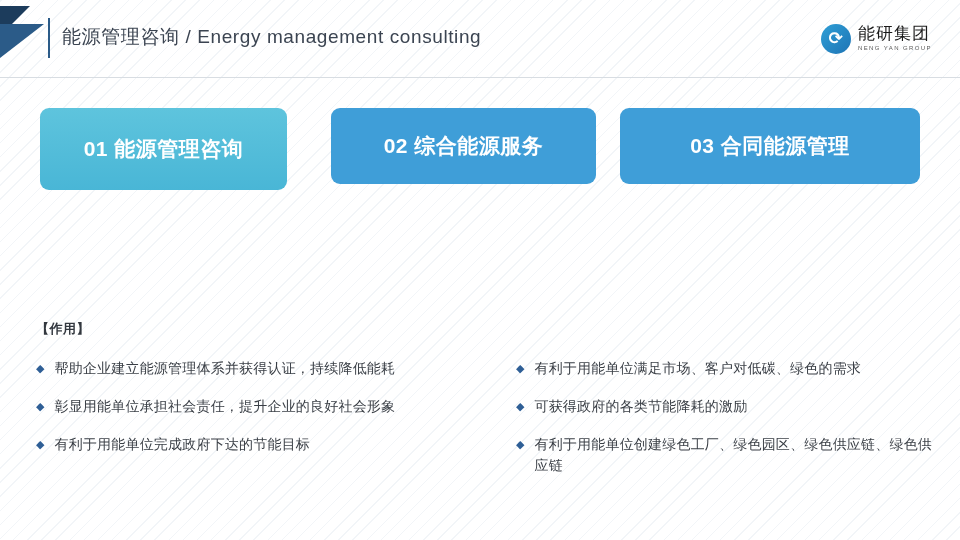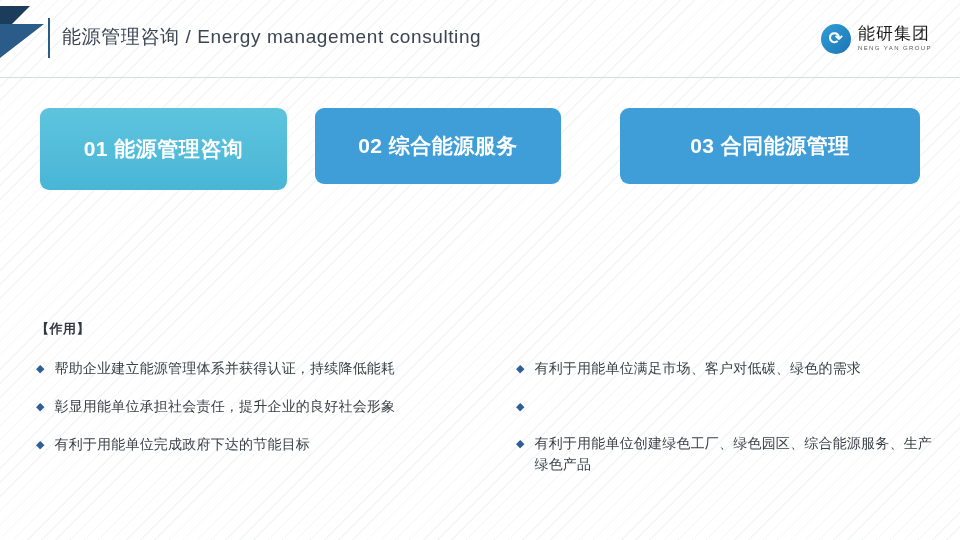--- a/index.html
+++ b/index.html
@@ -157,22 +157,22 @@
     letter-spacing: 0.5px;
     box-sizing: border-box;
   }
   .tab-1 {
     left: 0px;
     width: 247px;
     height: 82px;
     background: linear-gradient(180deg, #5ec4dd 0%, #49b6d6 100%);
   }
   .tab-2 {
-    left: 275px;
-    width: 246px;
+    left: 291px;
+    width: 265px;
     background: #3f9ed8;
   }
   .tab-3 {
     left: 580px;
     width: 300px;
     background: #3f9ed8;
   }
 
   
   .intro {
@@ -284,21 +284,22 @@
         <span class="bullet-text">有利于用能单位完成政府下达的节能目标</span>
       </div>
     </div>
     <div class="bullet-col right">
       <div class="bullet-item">
         <span class="bullet-marker">◆</span>
         <span class="bullet-text">有利于用能单位满足市场、客户对低碳、绿色的需求</span>
       </div>
       <div class="bullet-item">
         <span class="bullet-marker">◆</span>
-      </div>
-      <div class="bullet-item">
-        <span class="bullet-marker">◆</span>
-        <span class="bullet-text">有利于用能单位创建绿色工厂、绿色园区、综合能源服务、生产绿色产品</span>
+        <span class="bullet-text">可获得政府的各类节能降耗的激励</span>
+      </div>
+      <div class="bullet-item">
+        <span class="bullet-marker">◆</span>
+        <span class="bullet-text">有利于用能单位创建绿色工厂、绿色园区、绿色供应链、绿色供应链</span>
       </div>
     </div>
   </div>
 
 </div>
 
 </body></html>

